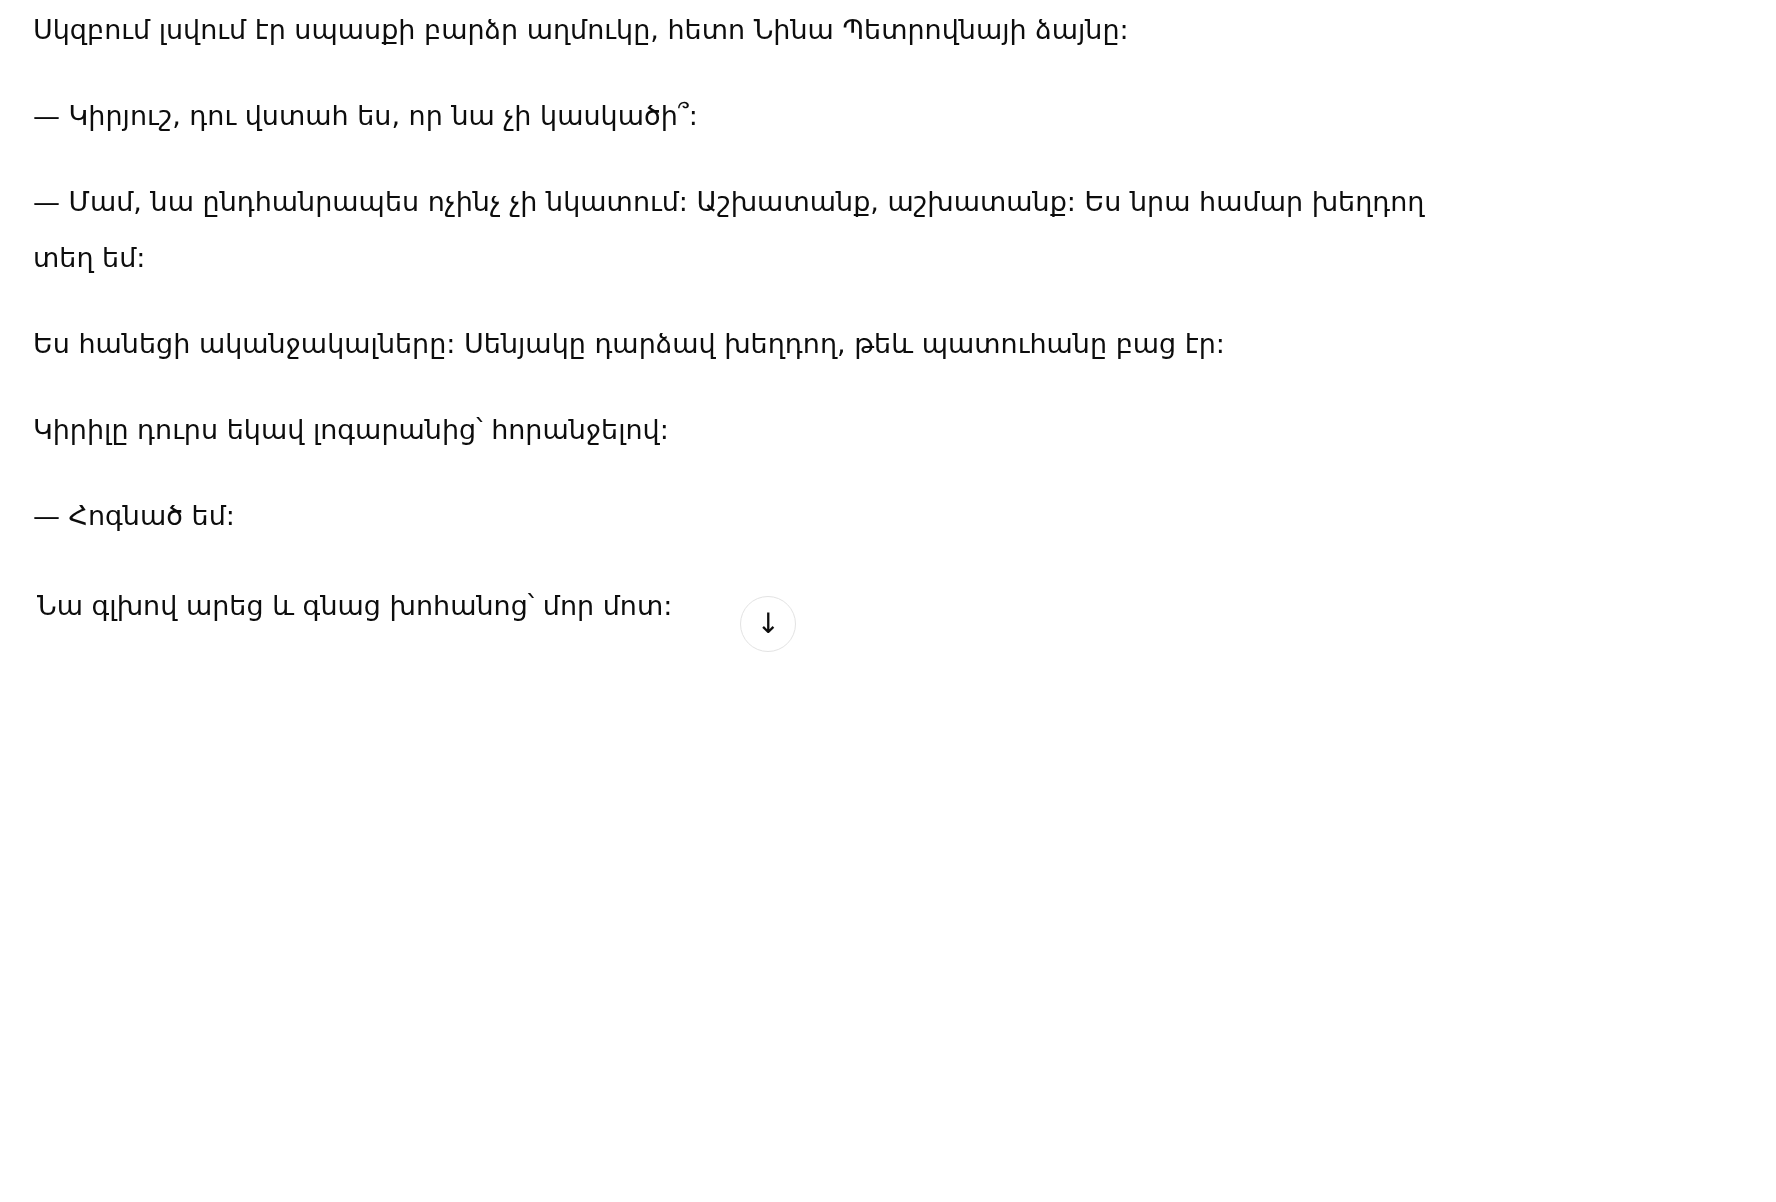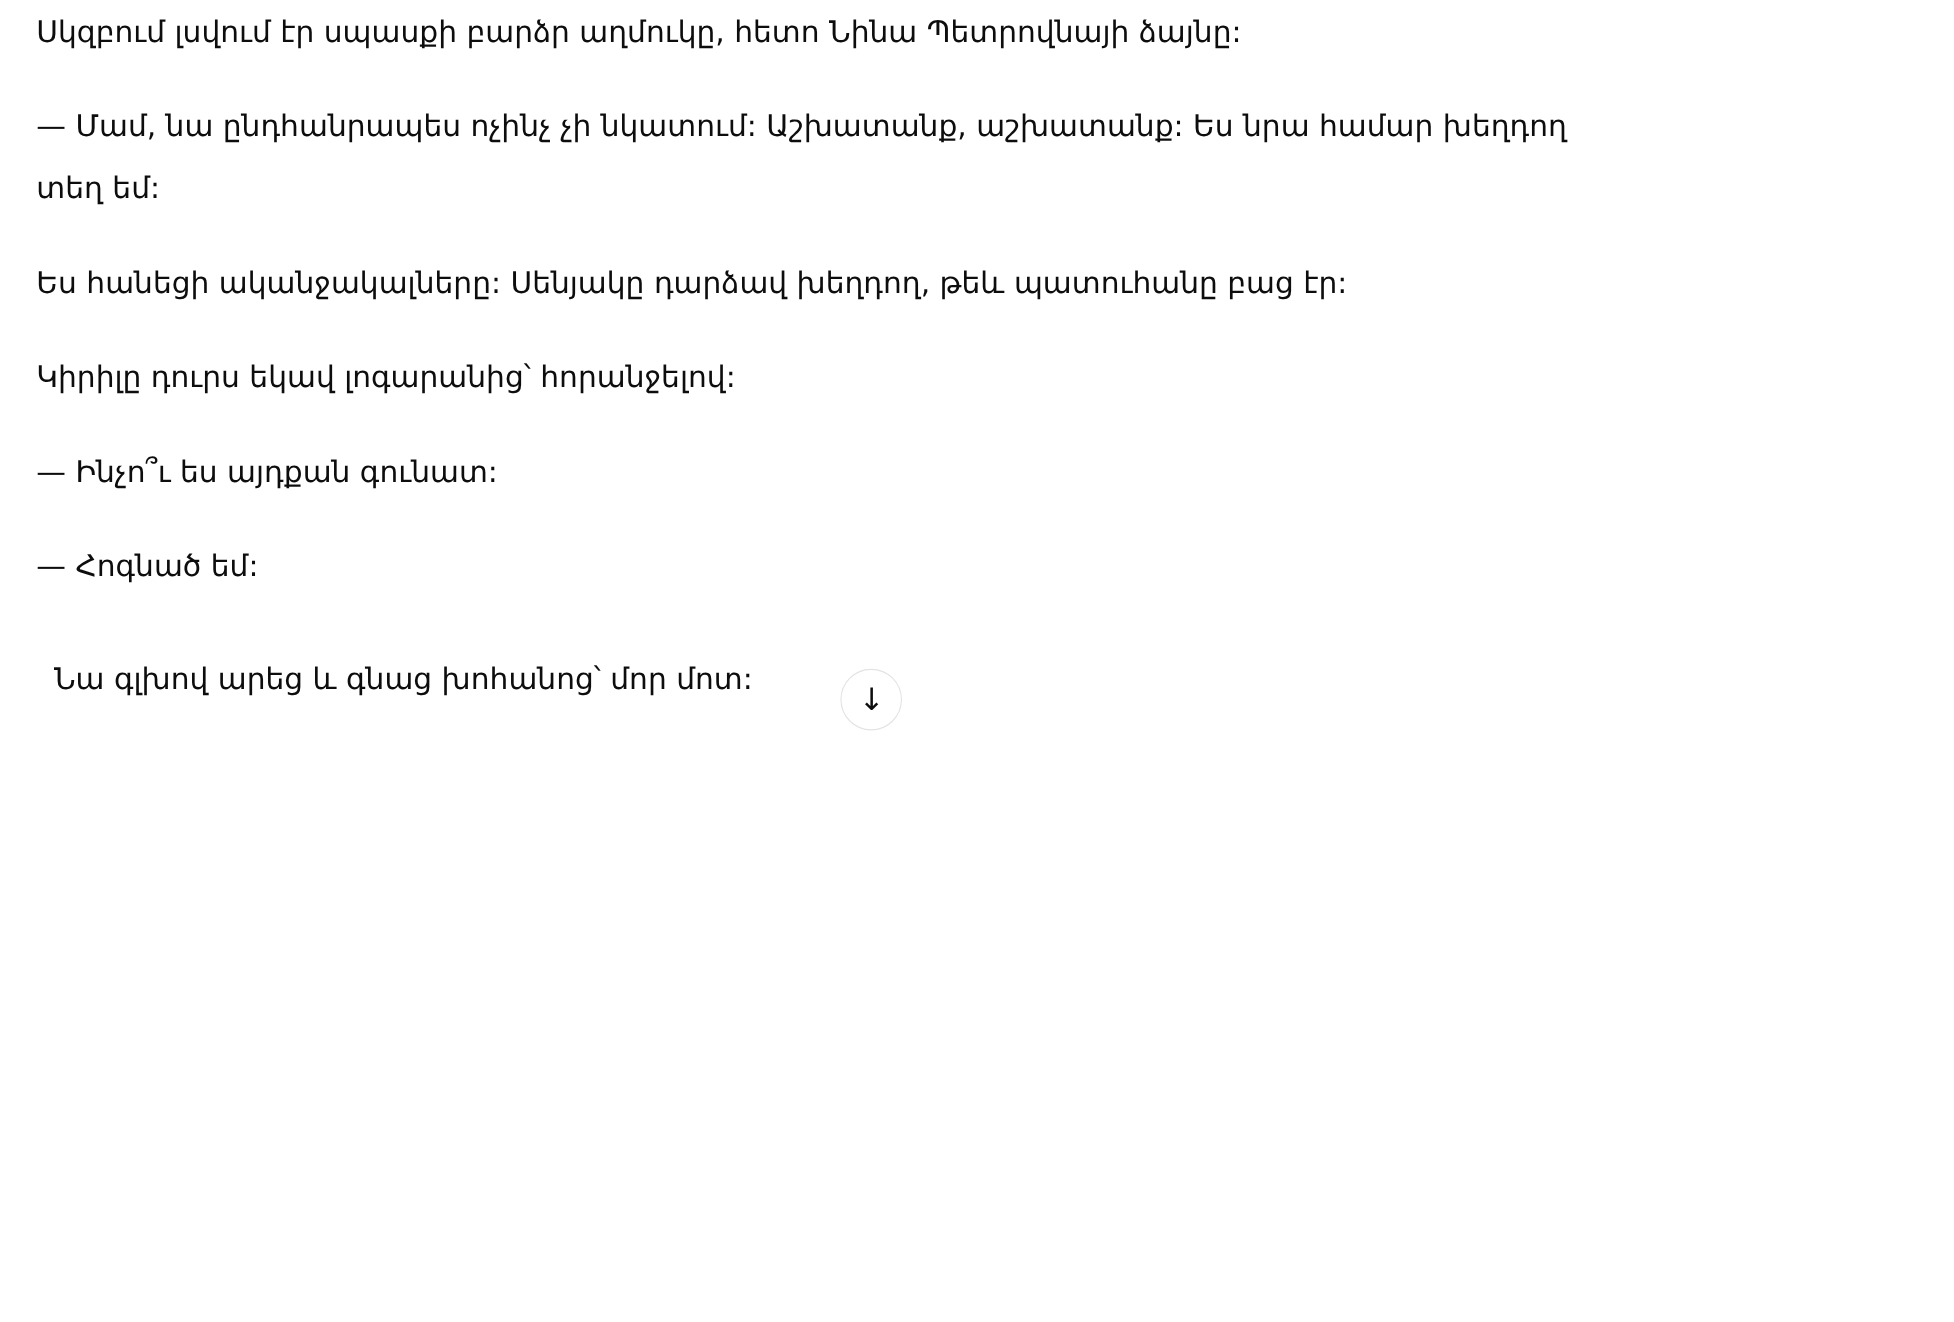--- a/index.html
+++ b/index.html
@@ -25,21 +25,21 @@
     font-weight: 400;
     white-space: pre-line;
     letter-spacing: 0px;
   }
   .last-row {
     display: flex;
     align-items: center;
     gap: 64px;
   }
   .last-row .para {
-    margin: 16px;
+    margin: 4px;
   }
   .scroll-btn {
     position: relative;
     top: 18px;
     width: 56px;
     height: 56px;
     flex: 0 0 56px;
     border-radius: 50%;
     border: 1px solid #e3e3e3;
     background: #ffffff;
@@ -55,25 +55,25 @@
     line-height: 1;
     color: #0d0d0d;
     font-family: "DejaVu Sans", sans-serif;
   }
 </style>
 </head>
 <body>
 
 <div class="page">
   <p class="para">Սկզբում լսվում էր սպասքի բարձր աղմուկը, հետո Նինա Պետրովնայի ձայնը:</p>
+  <p class="para">— Կիրյուշ, դու վստահ ես, որ նա չի կասկածի՞:</p>
   <p class="para">— Մամ, նա ընդհանրապես ոչինչ չի նկատում: Աշխատանք, աշխատանք: Ես նրա համար խեղդող
 տեղ եմ:</p>
   <p class="para">Ես հանեցի ականջակալները: Սենյակը դարձավ խեղդող, թեև պատուհանը բաց էր:</p>
   <p class="para">Կիրիլը դուրս եկավ լոգարանից՝ հորանջելով:</p>
-  <p class="para">— Ինչո՞ւ ես այդքան գունատ:</p>
   <p class="para">— Հոգնած եմ:</p>
   <div class="last-row">
     <p class="para">Նա գլխով արեց և գնաց խոհանոց՝ մոր մոտ:</p>
     <button class="scroll-btn">
       <span class="arrow">↓</span>
     </button>
   </div>
 </div>
 
 </body></html>

